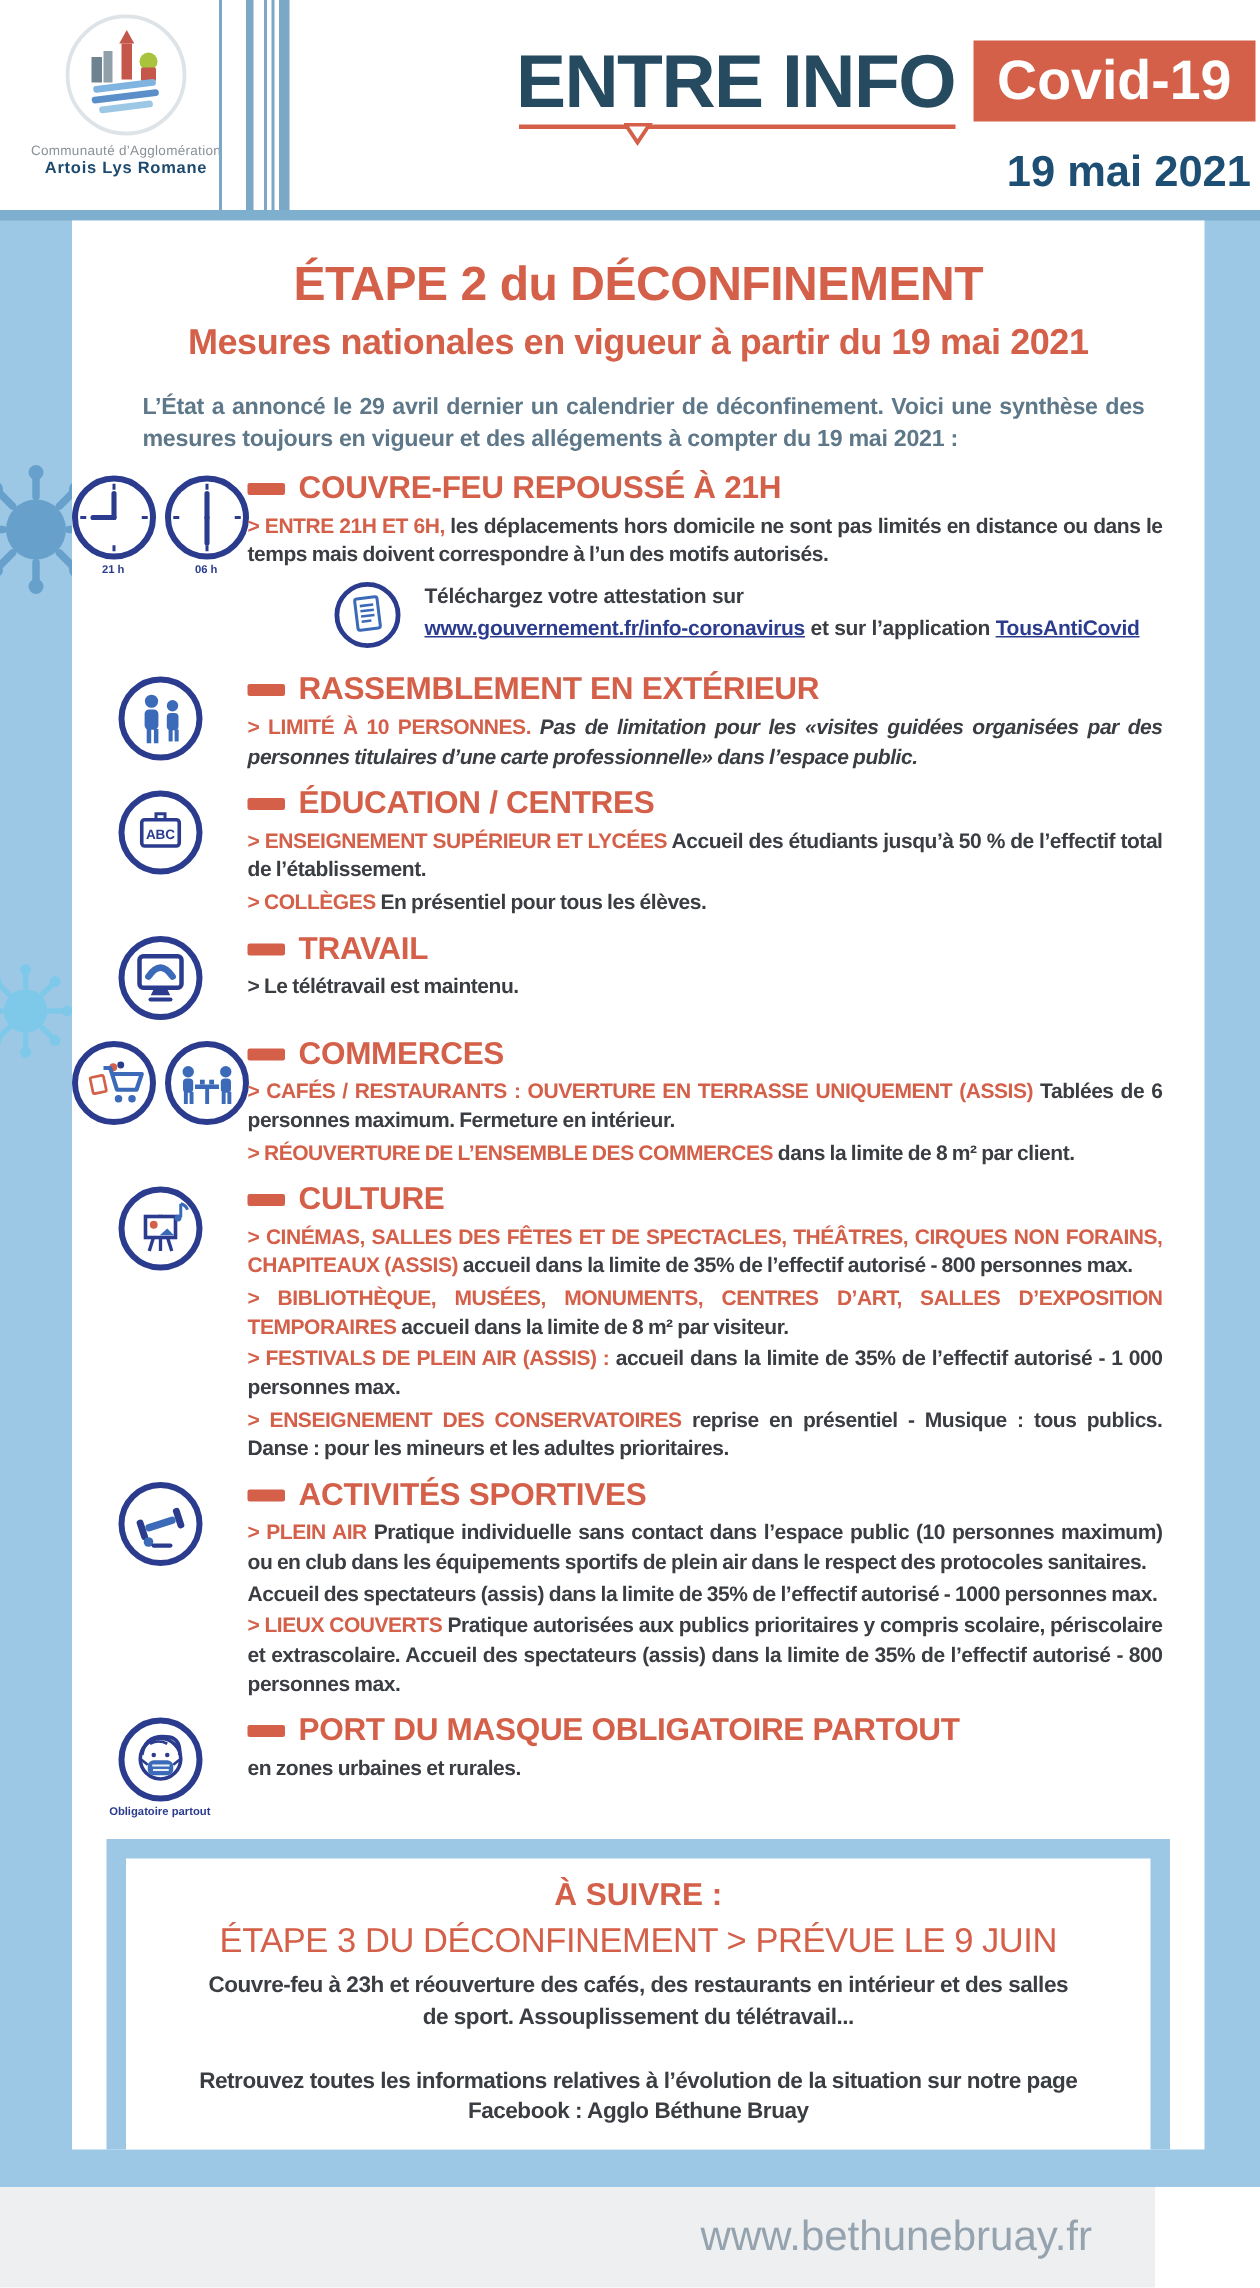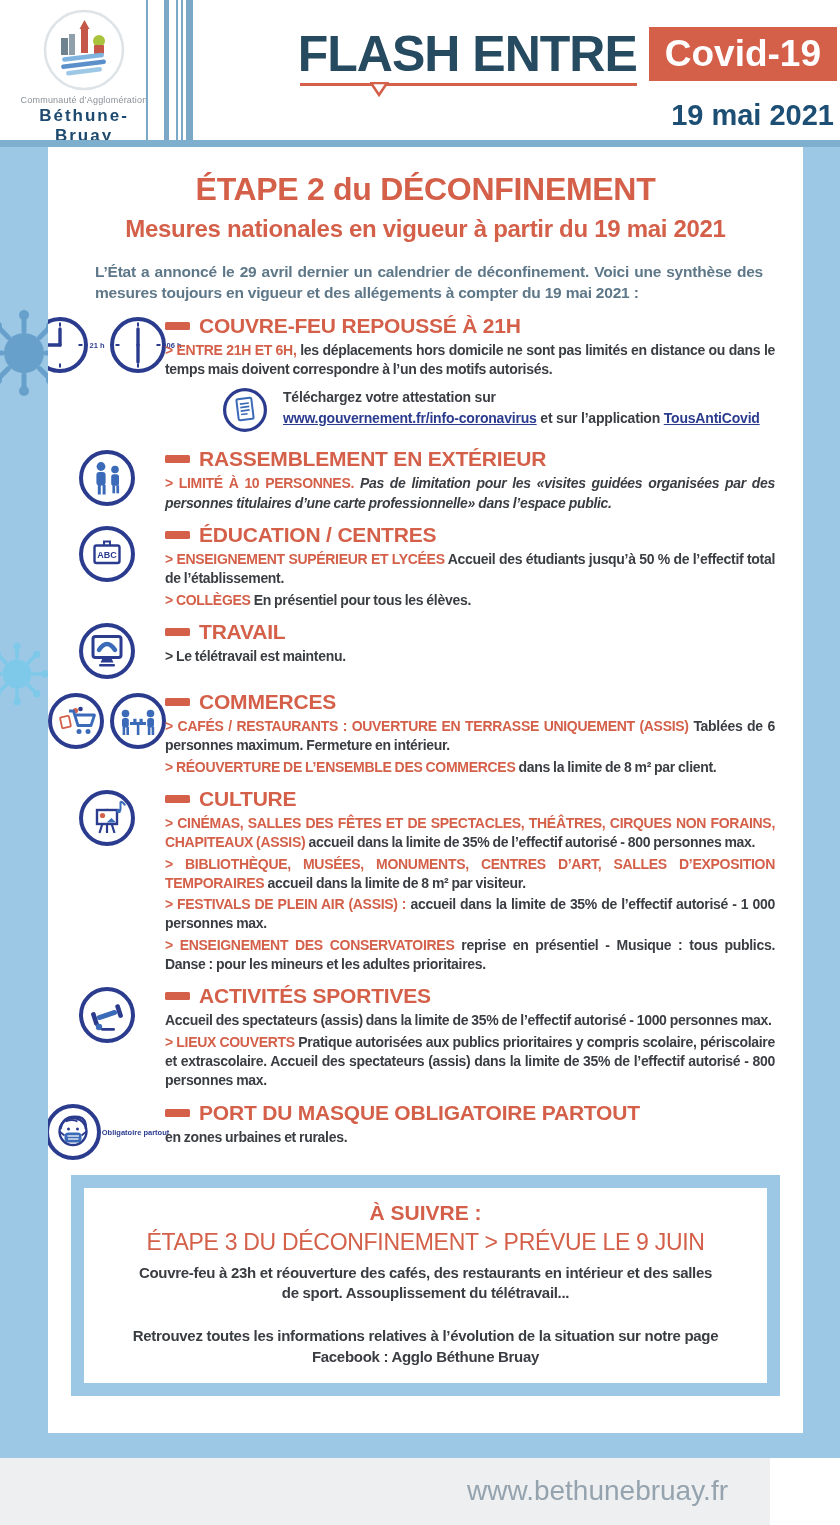--- a/index.html
+++ b/index.html
@@ -40,21 +40,21 @@
   
   .card{position:absolute;left:48px;top:147px;width:755px;height:1286px;background:#fff;overflow:hidden;}
   .page-title{margin:24px 10px 0;text-align:center;color:var(--accent);font-size:32px;font-weight:bold;letter-spacing:-.3px;}
   .page-subtitle{margin:7px 10px 0;text-align:center;color:var(--accent);font-size:24px;font-weight:bold;letter-spacing:-.3px;}
   .intro{margin:18px 40px 0 47px;color:var(--slate);font-weight:bold;font-size:15.5px;line-height:1.38;
     text-align:justify;letter-spacing:-.2px;}
   
   .sections{margin-top:4px;}
   .section{display:flex;margin-top:10px;}
   .icon-col{width:117px;flex:none;display:flex;justify-content:center;align-items:flex-start;gap:4px;padding-top:2px;}
-  .icon-wrap{display:flex;align-items:center;}
+  .icon-wrap{display:flex;flex-direction:column;align-items:center;}
   .icon-caption{font-size:7.5px;font-weight:bold;color:var(--navy);margin-top:1px;white-space:nowrap;}
   .sec-body{flex:1;padding-right:28px;}
   .sec-title{margin:0 0 3px;color:var(--accent);font-size:21px;font-weight:bold;display:flex;
     align-items:center;gap:9px;letter-spacing:-.2px;}
   .dash{width:25px;height:8px;background:var(--accent);border-radius:1.5px;flex:none;}
   .bullet{margin:2px 0 0;font-size:14px;line-height:1.38;color:var(--dark);font-weight:bold;
     text-align:justify;letter-spacing:-.3px;word-spacing:-.5px;}
   .bullet .lead{color:var(--accent);}
   .bullet.italic .text{font-style:italic;}
   .attestation{display:flex;gap:15px;margin:8px 0 0 57px;}
@@ -83,34 +83,33 @@
       <rect x="27" y="26" width="6" height="21" fill="#8FA0AB"></rect>
       <rect x="39" y="21" width="7" height="24" fill="#C4574A"></rect>
       <polygon points="37.5,21 47.5,21 42.5,12" fill="#C4574A"></polygon>
       <circle cx="57" cy="33" r="6" fill="#A9C43C"></circle>
       <rect x="52" y="37" width="10" height="9" rx="1" fill="#C4574A"></rect>
       <rect x="20" y="47" width="42" height="4.5" rx="2" fill="#7FB3E0" transform="rotate(-7 41 49)"></rect>
       <rect x="19" y="54" width="45" height="4.5" rx="2" fill="#5B8FC9" transform="rotate(-7 41 56)"></rect>
       <rect x="24" y="61" width="36" height="4.5" rx="2" fill="#9CC8E6" transform="rotate(-7 42 63)"></rect>
     </svg>
     <div class="logo-line1">Communauté d’Agglomération</div>
-    <div class="logo-line2">Béthune-Bruay</div>
     <div class="logo-line3">Artois Lys Romane</div>
   </div>
 
   <div class="vlines">
     <div class="vl1"></div>
       <div class="vl2"></div>
       <div class="vl3"></div>
       <div class="vl4"></div>
       <div class="vl5"></div>
   </div>
 
   <div class="flash-area">
-    <div class="flash-title">FLASH ENTRE</div>
+    <div class="flash-title">ENTRE INFO</div>
     <svg class="flash-tail" width="20" height="16" viewBox="0 0 20 16">
       <polygon points="1,1 9,13 17,1" fill="#fff" stroke="#D4604A" stroke-width="2.6"></polygon>
     </svg>
     <div class="covid-box">Covid-19</div>
   </div>
   <div class="date-line">19 mai 2021</div>
 </header>
 
 <div class="blue-area">
   <svg class="virus1" width="110" height="120" viewBox="0 0 110 120">
@@ -384,20 +383,21 @@
     <circle cx="21" cy="41" r="3.2" fill="#3A6AB8"></circle>
               <rect x="23" y="42" width="14" height="2.8" rx="1.4" fill="#2B3C8F"></rect>
             </svg>
           </div>
         </div>
     <div class="sec-body">
       <h2 class="sec-title">
         <span class="dash"></span>
         <span class="sec-title-text">ACTIVITÉS SPORTIVES</span>
       </h2>
+    <p class="bullet"><span class="lead">&gt; PLEIN AIR </span><span class="text">Pratique individuelle sans contact dans l’espace public (10 personnes maximum) ou en club dans les équipements sportifs de plein air dans le respect des protocoles sanitaires.</span></p>
           <p class="bullet"><span class="text">Accueil des spectateurs (assis) dans la limite de 35% de l’effectif autorisé - 1000 personnes max.</span></p>
           <p class="bullet"><span class="lead">&gt; LIEUX COUVERTS </span><span class="text">Pratique autorisées aux publics prioritaires y compris scolaire, périscolaire et extrascolaire. Accueil des spectateurs (assis) dans la limite de 35% de l’effectif autorisé - 800 personnes max.</span></p>
         </div>
   </section>
 
   <section class="section">
     <div class="icon-col">
           <div class="icon-wrap">
             <svg width="58" height="58" viewBox="0 0 58 58">
               <circle cx="29" cy="29" r="26" fill="#fff" stroke="#2B3C8F" stroke-width="4"></circle>

